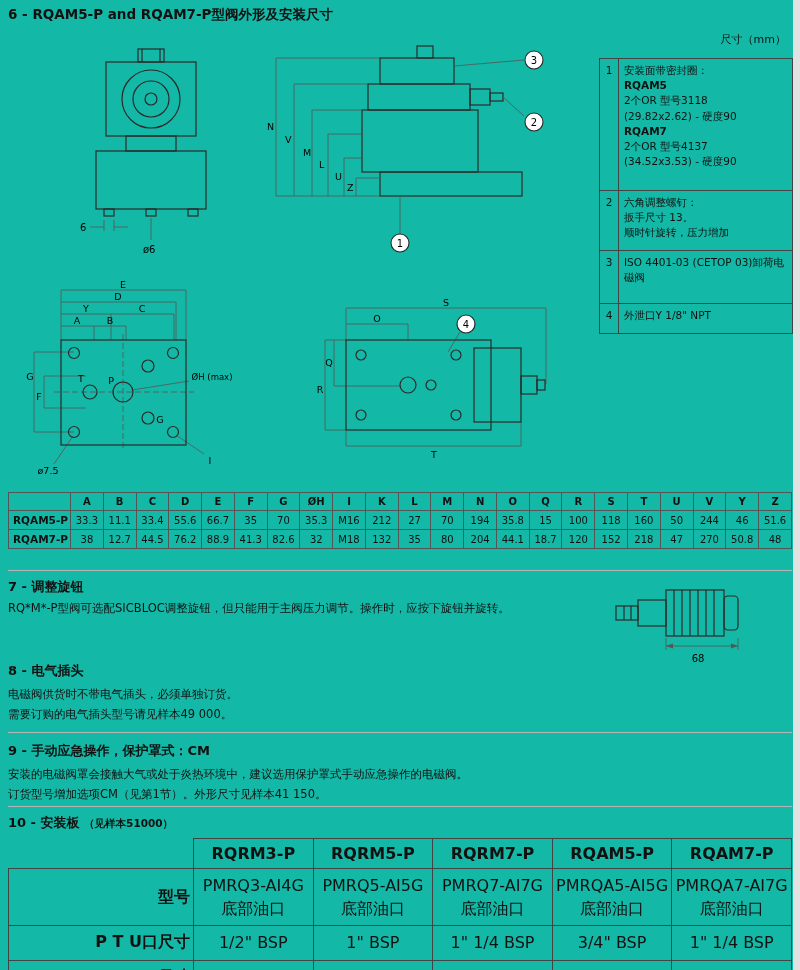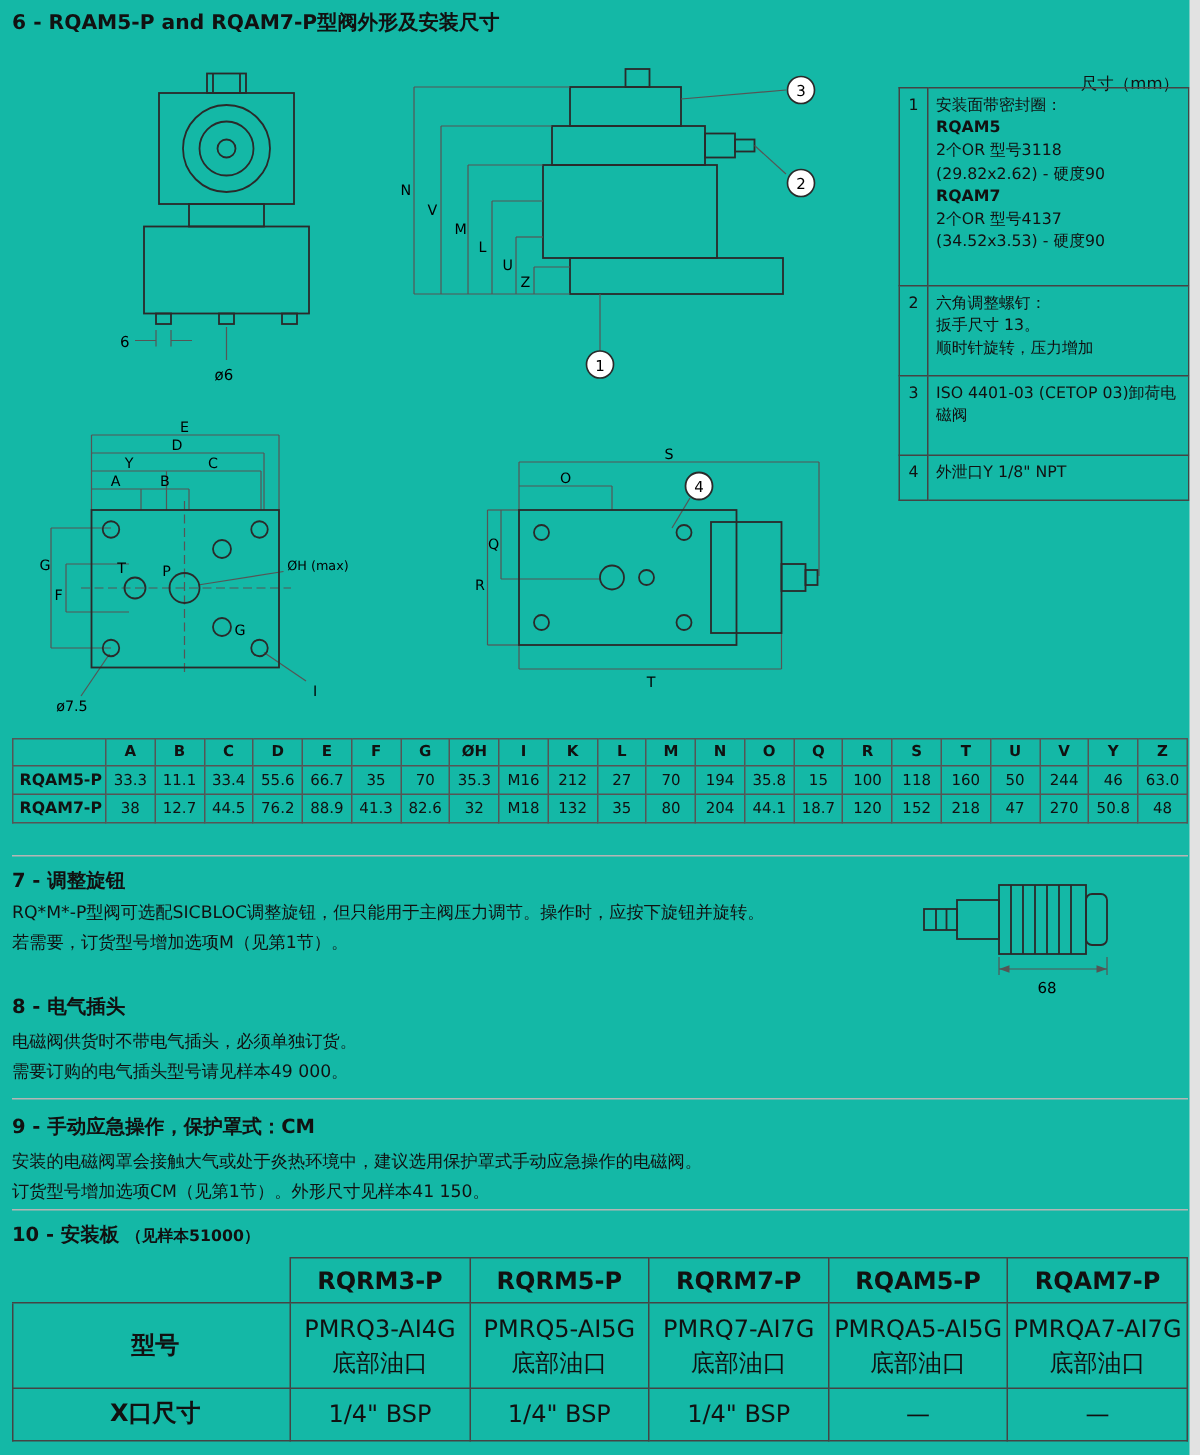--- a/index.html
+++ b/index.html
@@ -15,35 +15,35 @@
   .notes-table td{border:1px solid #444;vertical-align:top;padding:4px 5px}
   .notes-table td.num{width:19px;text-align:center;padding:4px 2px}
   .r1 td{height:132px}.r2 td{height:60px}.r3 td{height:53px}.r4 td{height:30px}
   .dim-table{position:absolute;left:8px;top:492px;width:784px;table-layout:fixed;font-size:10px;text-align:center}
   .dim-table th,.dim-table td{border:1px solid #555;padding:3px 0;font-weight:normal}
   .dim-table th{font-weight:bold}
   .dim-table th.lbl{width:62px;text-align:left;padding-left:4px;font-size:10.5px}
   .mount-table{position:absolute;left:8px;top:838px;width:784px;table-layout:fixed;font-size:16px;text-align:center}
   .mount-table th,.mount-table td{border:1px solid #444;padding:5px 3px}
   .mount-table th{font-weight:bold}
-  .mount-table th.lbl{width:185px;text-align:center;padding-left:8px}
+  .mount-table th.lbl{width:185px;text-align:right;padding-left:8px}
   .mount-table th.corner{border-top:none;border-left:none}
   .mount-table td{white-space:pre-line;line-height:1.45}
   .bolts{position:absolute;left:545px;top:372px;width:246px;font-size:10.5px;line-height:1.5}
   .bolts .cols{display:flex;gap:16px;margin-top:10px}
   .note-line{white-space:nowrap}
   svg text{font-family:"DejaVu Sans","Liberation Sans",sans-serif}
 </style>
 </head>
 <body>
 
 <div class="page">
 
   <div class="abs b" style="left:8px;top:6px;font-size:13.5px">6 - RQAM5-P and RQAM7-P型阀外形及安装尺寸</div>
-  <div class="abs" style="right:14px;top:48px;font-size:11px">尺寸（mm）</div>
+  <div class="abs" style="right:14px;top:32px;font-size:11px">尺寸（mm）</div>
 
   <svg class="abs" style="left:38px;top:46px" width="230" height="215" viewBox="0 0 230 215">
     <g stroke="#2a2a2a" stroke-width="1.2" fill="none">
       <rect x="100" y="3" width="26" height="13"></rect>
       <line x1="104" y1="3" x2="104" y2="16"></line>
       <line x1="122" y1="3" x2="122" y2="16"></line>
       <rect x="68" y="16" width="90" height="74"></rect>
       <circle cx="113" cy="53" r="29"></circle>
       <circle cx="113" cy="53" r="18"></circle>
       <circle cx="113" cy="53" r="6"></circle>
@@ -287,21 +287,21 @@
           <td>70</td>
           <td>194</td>
           <td>35.8</td>
           <td>15</td>
           <td>100</td>
           <td>118</td>
           <td>160</td>
           <td>50</td>
           <td>244</td>
           <td>46</td>
-          <td>63.0</td>
+          <td>51.6</td>
         </tr>
     <tr>
       <th class="lbl">RQAM7-P</th>
     <td>38</td>
           <td>12.7</td>
           <td>44.5</td>
           <td>76.2</td>
           <td>88.9</td>
           <td>41.3</td>
           <td>82.6</td>
@@ -321,21 +321,20 @@
           <td>50.8</td>
           <td>48</td>
         </tr>
   </tbody>
     </table>
 
   <div class="divider" style="top:570px"></div>
 
   <div class="sec-title" style="left:8px;top:578px">7 - 调整旋钮</div>
   <div class="para" style="left:8px;top:600px;width:610px">RQ*M*-P型阀可选配SICBLOC调整旋钮，但只能用于主阀压力调节。操作时，应按下旋钮并旋转。</div>
-  <div class="para" style="left:8px;top:620px;width:610px">若需要，订货型号增加选项M（见第1节）。</div>
 
   <svg class="abs" style="left:612px;top:576px" width="160" height="92" viewBox="0 0 160 92">
     <g stroke="#2a2a2a" stroke-width="1.2" fill="none">
       <rect x="4" y="30" width="22" height="14"></rect>
       <line x1="12" y1="30" x2="12" y2="44"></line>
       <line x1="19" y1="30" x2="19" y2="44"></line>
       <rect x="26" y="24" width="28" height="26"></rect>
       <rect x="54" y="14" width="58" height="46"></rect>
       <line x1="62" y1="14" x2="62" y2="60"></line>
       <line x1="70" y1="14" x2="70" y2="60"></line>
@@ -389,20 +388,28 @@
           <td>PMRQ5-AI5G
 底部油口</td>
           <td>PMRQ7-AI7G
 底部油口</td>
           <td>PMRQA5-AI5G
 底部油口</td>
           <td>PMRQA7-AI7G
 底部油口</td>
         </tr>
     <tr>
+      <th class="lbl">P T U口尺寸</th>
+    <td>1/2" BSP</td>
+          <td>1" BSP</td>
+          <td>1" 1/4 BSP</td>
+          <td>3/4" BSP</td>
+          <td>1" 1/4 BSP</td>
+        </tr>
+    <tr>
       <th class="lbl">X口尺寸</th>
     <td>1/4" BSP</td>
           <td>1/4" BSP</td>
           <td>1/4" BSP</td>
           <td>—</td>
           <td>—</td>
         </tr>
   </tbody>
     </table>
 

